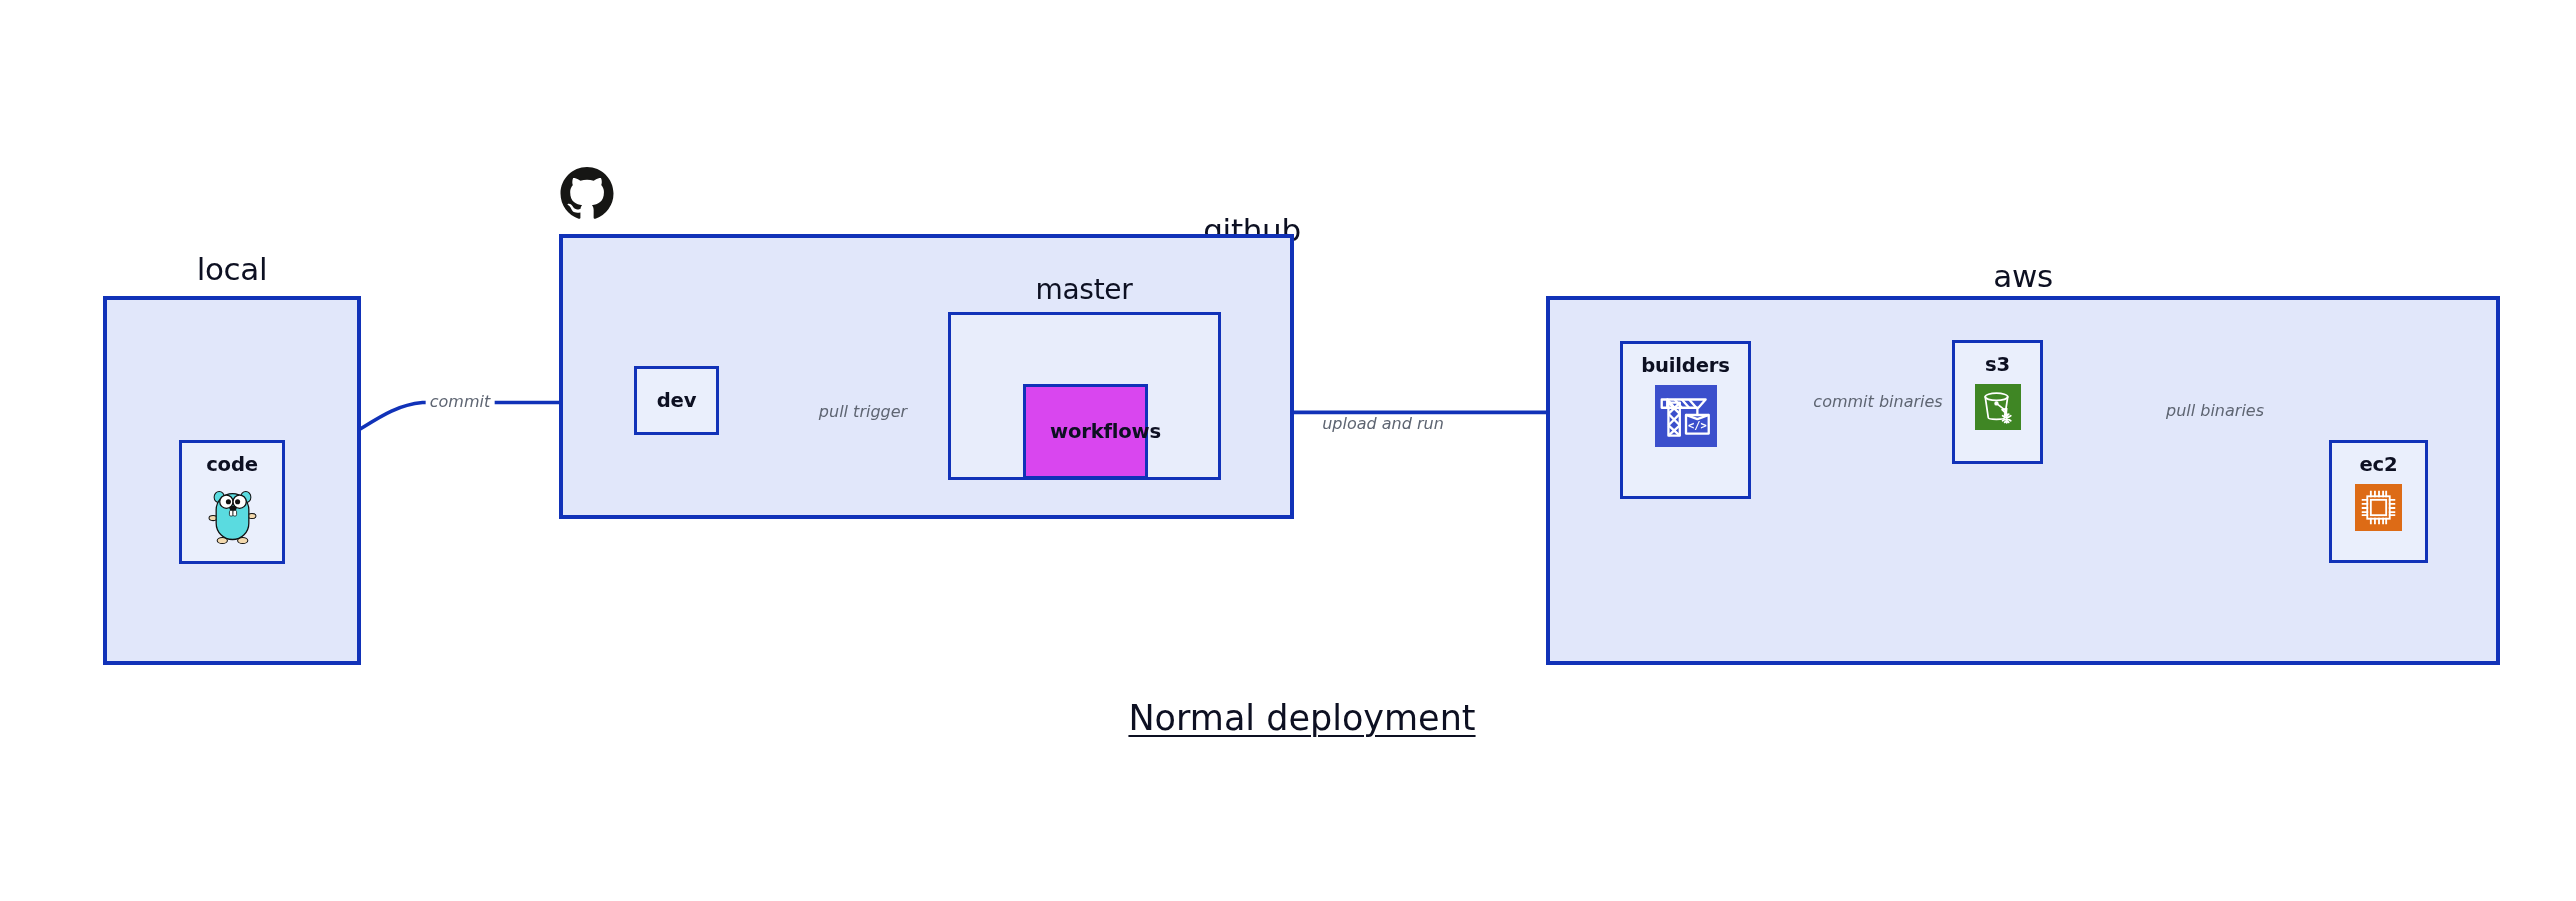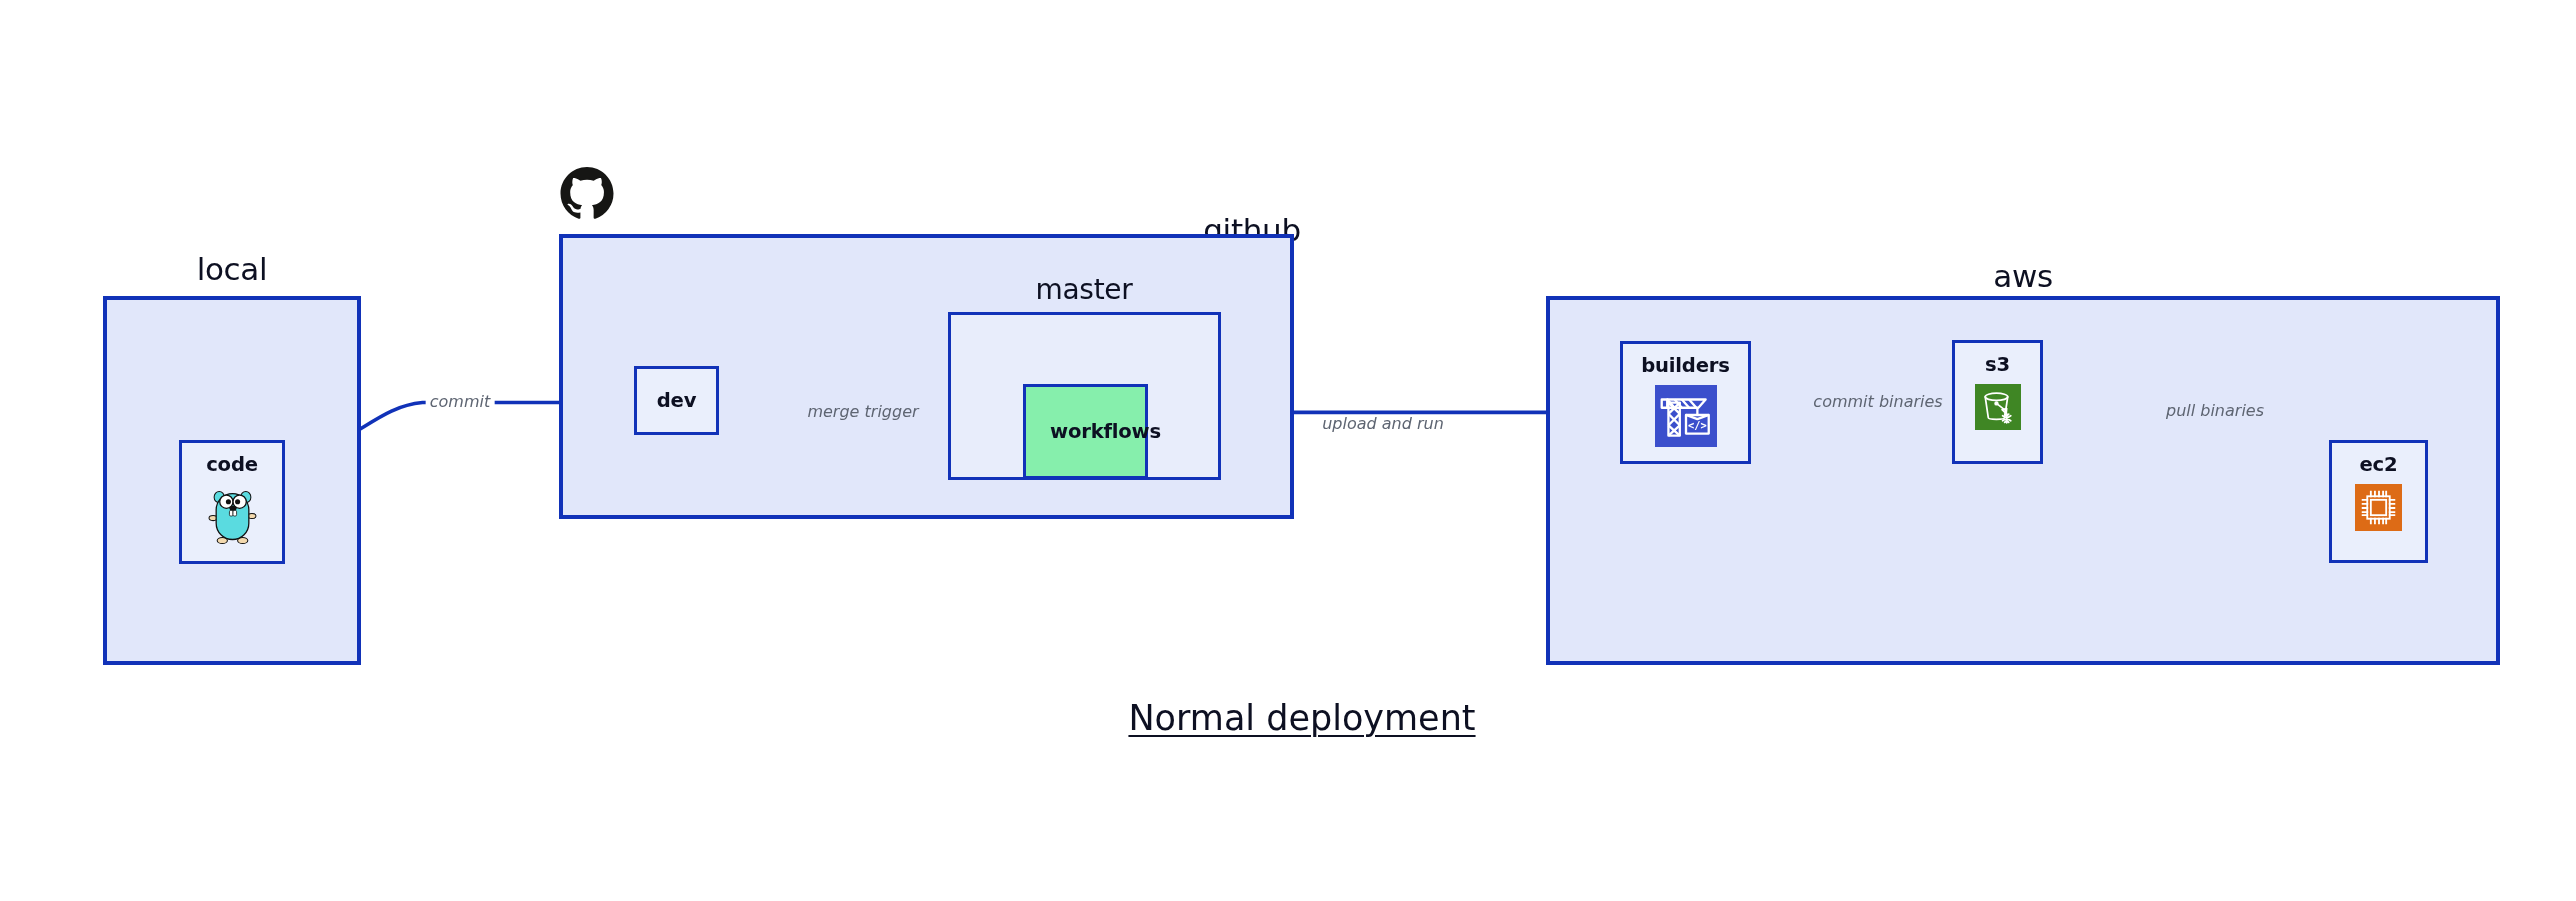--- a/index.html
+++ b/index.html
@@ -39,21 +39,21 @@
   
   .node{
     position:absolute;
     background:#eaeffc;
     border:3.6px solid #1132b8;
     box-sizing:border-box;
     display:flex;
     flex-direction:column;
     align-items:center;
   }
-  .node.white{background:#86efac;padding-left:40px;}
+  .node.white{background:#d946ef;padding-left:40px;}
   .node-label{
     color:#0d1022;
     font-size:19.6px;
     font-weight:700;
     letter-spacing:-0.2px;
     white-space:nowrap;
     margin-top:10.3px;
   }
   .node-icon{margin-top:8.2px;display:block;}
 
@@ -169,21 +169,21 @@
   <div class="group-label" style="left:1084px;top:273px;font-size:28px;">master</div>
   <div class="subgroup" style="left:948px;top:312px;width:273px;height:168px;"></div>
 
   <div class="node white" style="left:1023px;top:384px;width:125px;height:95px;justify-content:center;">
     <div class="node-label" style="margin-top:0;">workflows</div>
   </div>
 
   <div class="group-label" style="left:2023px;top:258px;">aws</div>
   <div class="group" style="left:1546px;top:296px;width:954px;height:369px;"></div>
 
-  <div class="node" style="left:1620px;top:341px;width:131px;height:123px;">
+  <div class="node" style="left:1620px;top:341px;width:131px;height:158px;">
     <div class="node-label">builders</div>
     <span class="node-icon">
       <svg width="62" height="62" viewBox="0 0 120 120">
         <rect x="0" y="0" width="120" height="120" fill="#3b4fcc"></rect>
         <g stroke="#ffffff" stroke-width="4.5" fill="none" stroke-linejoin="round">
 
           <rect x="26" y="34" width="22" height="64"></rect>
           <path d="M26 34 L48 56 M48 34 L26 56 M26 56 L48 78 M48 56 L26 78 M26 78 L48 98 M48 78 L26 98"></path>
 
           <rect x="13" y="28" width="11" height="16"></rect>
@@ -232,21 +232,21 @@
           <path d="M31 68 L31 77 M39 68 L39 77 M47 68 L47 77 M55 68 L55 77 M61 68 L61 77"></path>
           <path d="M24 31 L15 31 M24 39 L15 39 M24 47 L15 47 M24 55 L15 55 M24 61 L15 61"></path>
           <path d="M68 31 L77 31 M68 39 L77 39 M68 47 L77 47 M68 55 L77 55 M68 61 L77 61"></path>
         </g>
       </svg>
     </span>
   </div>
 
   <div class="edge-label" style="left:460px;top:402px;">commit</div>
 
-  <div class="edge-label on-fill" style="left:863px;top:412px;">merge trigger</div>
+  <div class="edge-label on-fill" style="left:863px;top:412px;">pull trigger</div>
 
   <div class="edge-label" style="left:1383px;top:412px;margin-top:12px;">upload and run</div>
 
   <div class="edge-label on-fill" style="left:1878px;top:402px;">commit binaries</div>
 
   <div class="edge-label on-fill" style="left:2215px;top:411px;">pull binaries</div>
 
   <div id="diagram-title" style="top:698px;left:1302px;">Normal deployment</div>
 
 </div>

